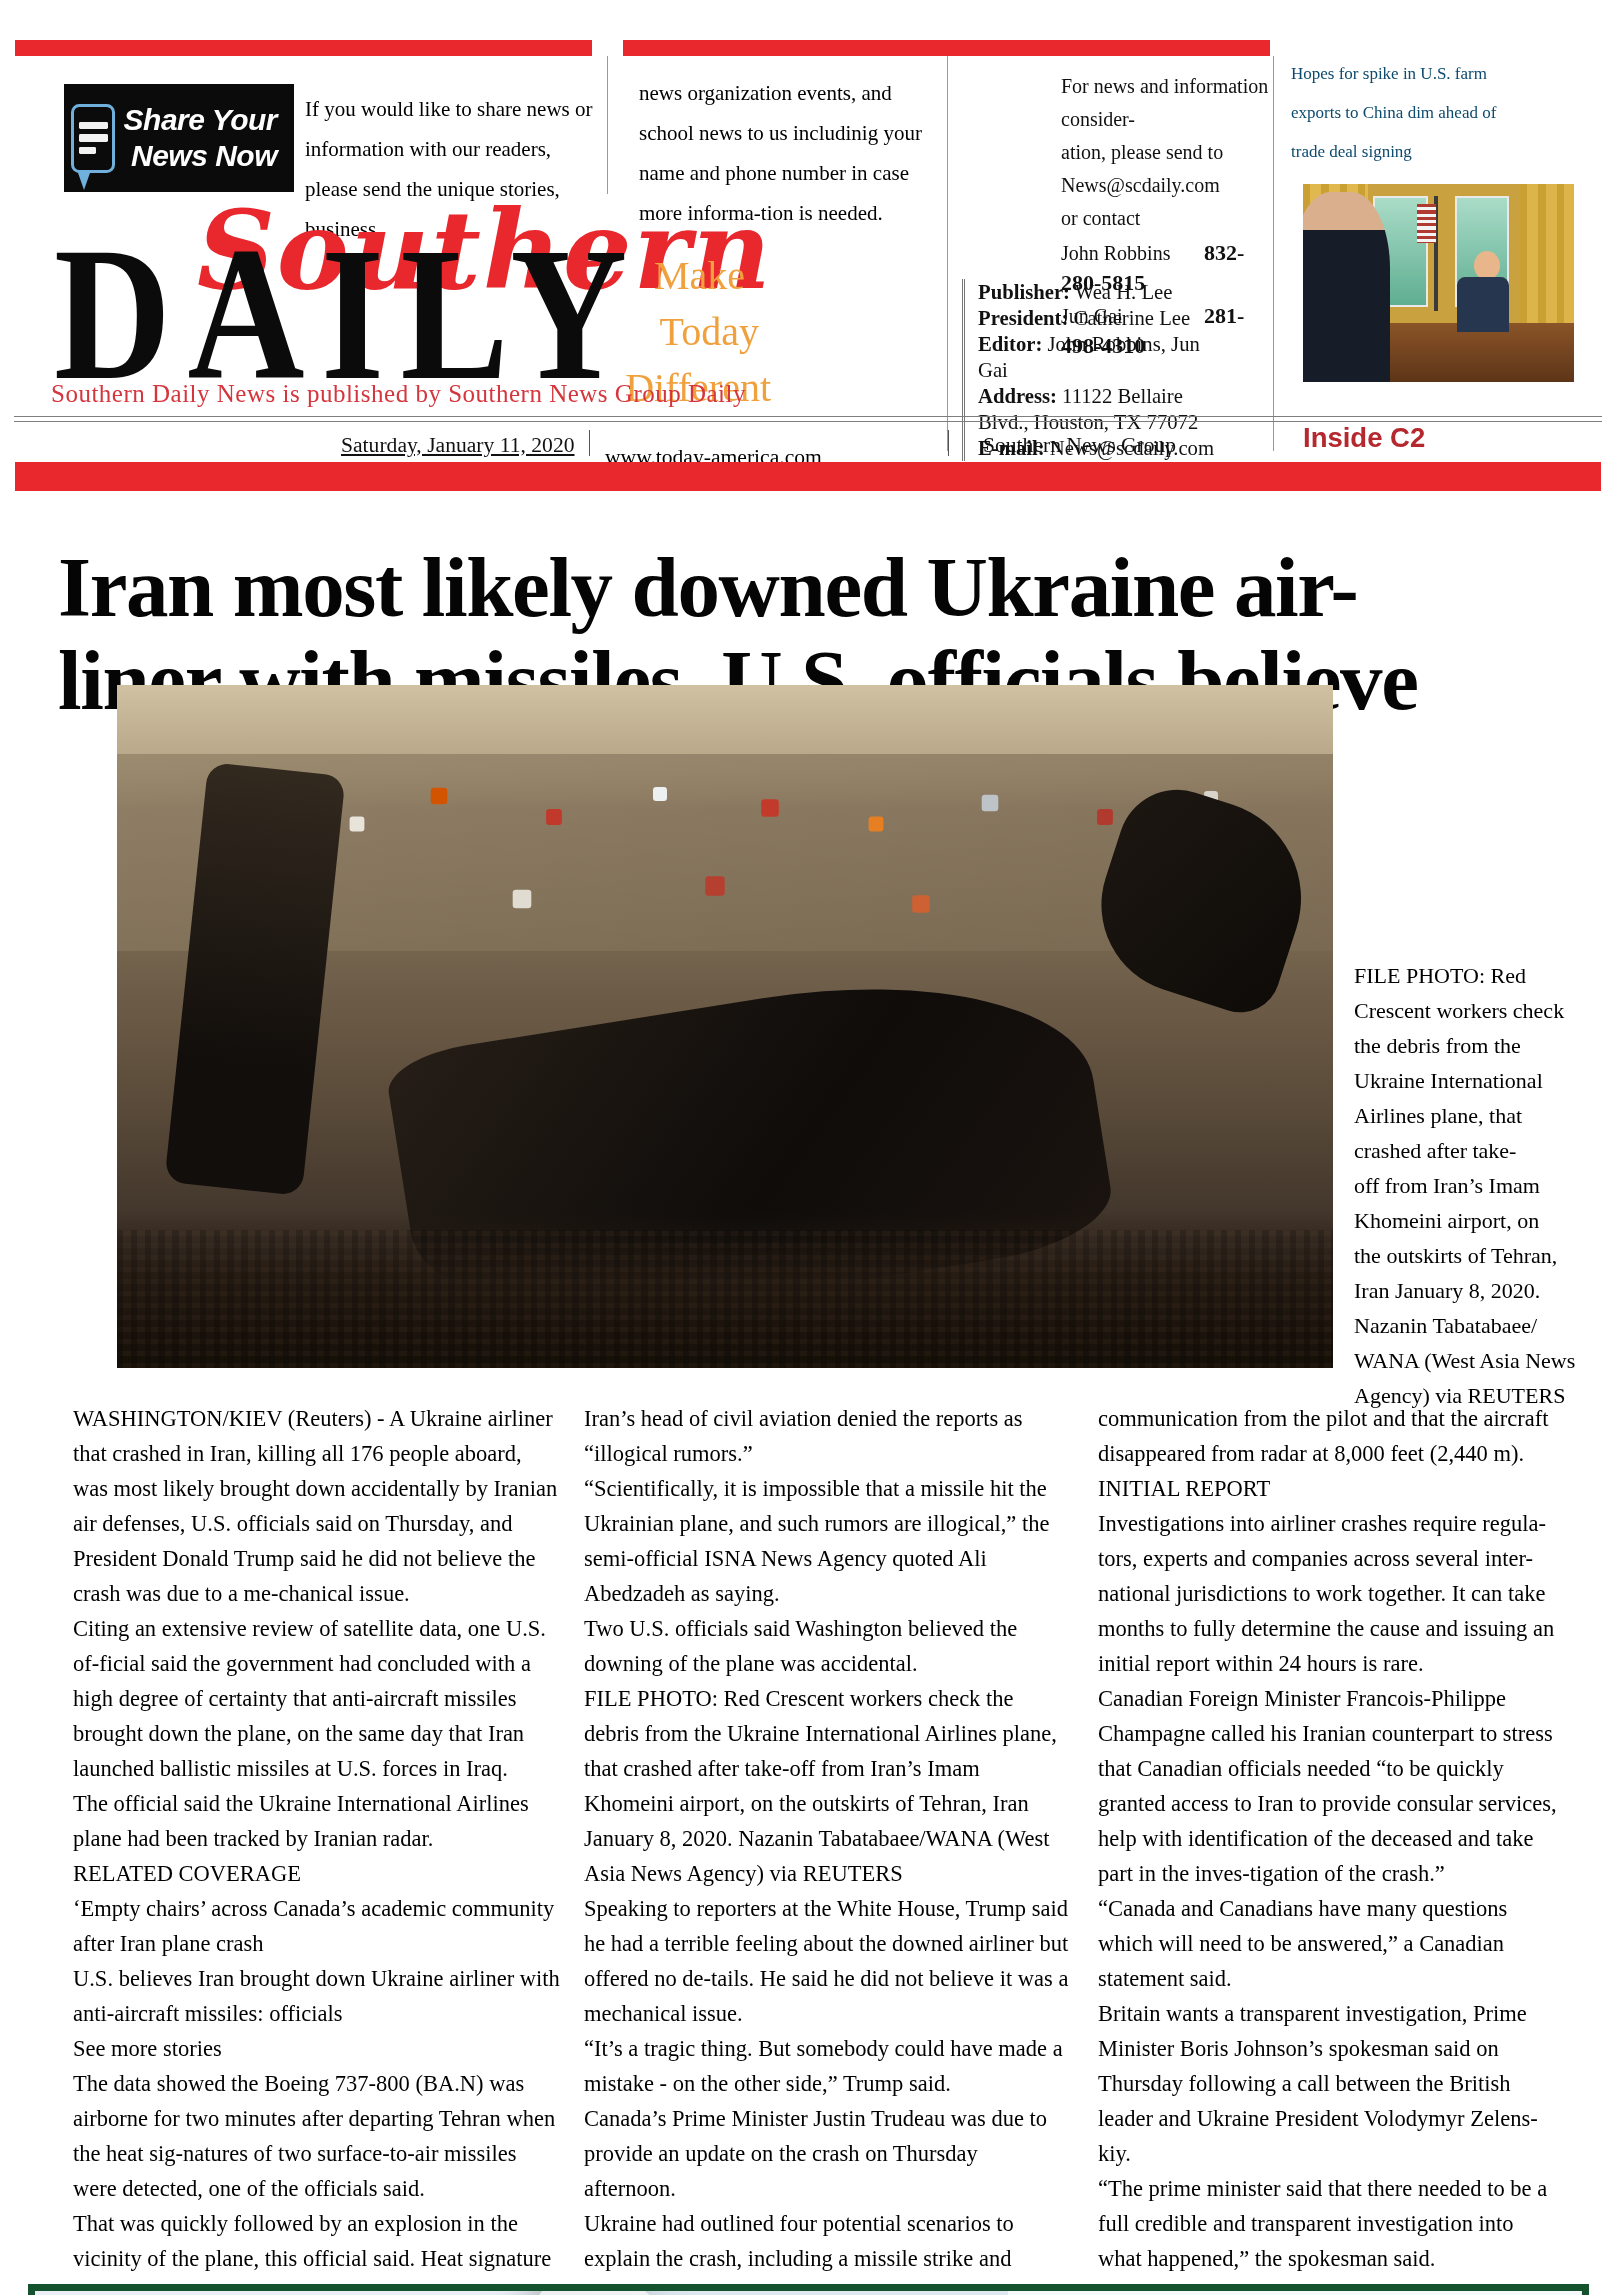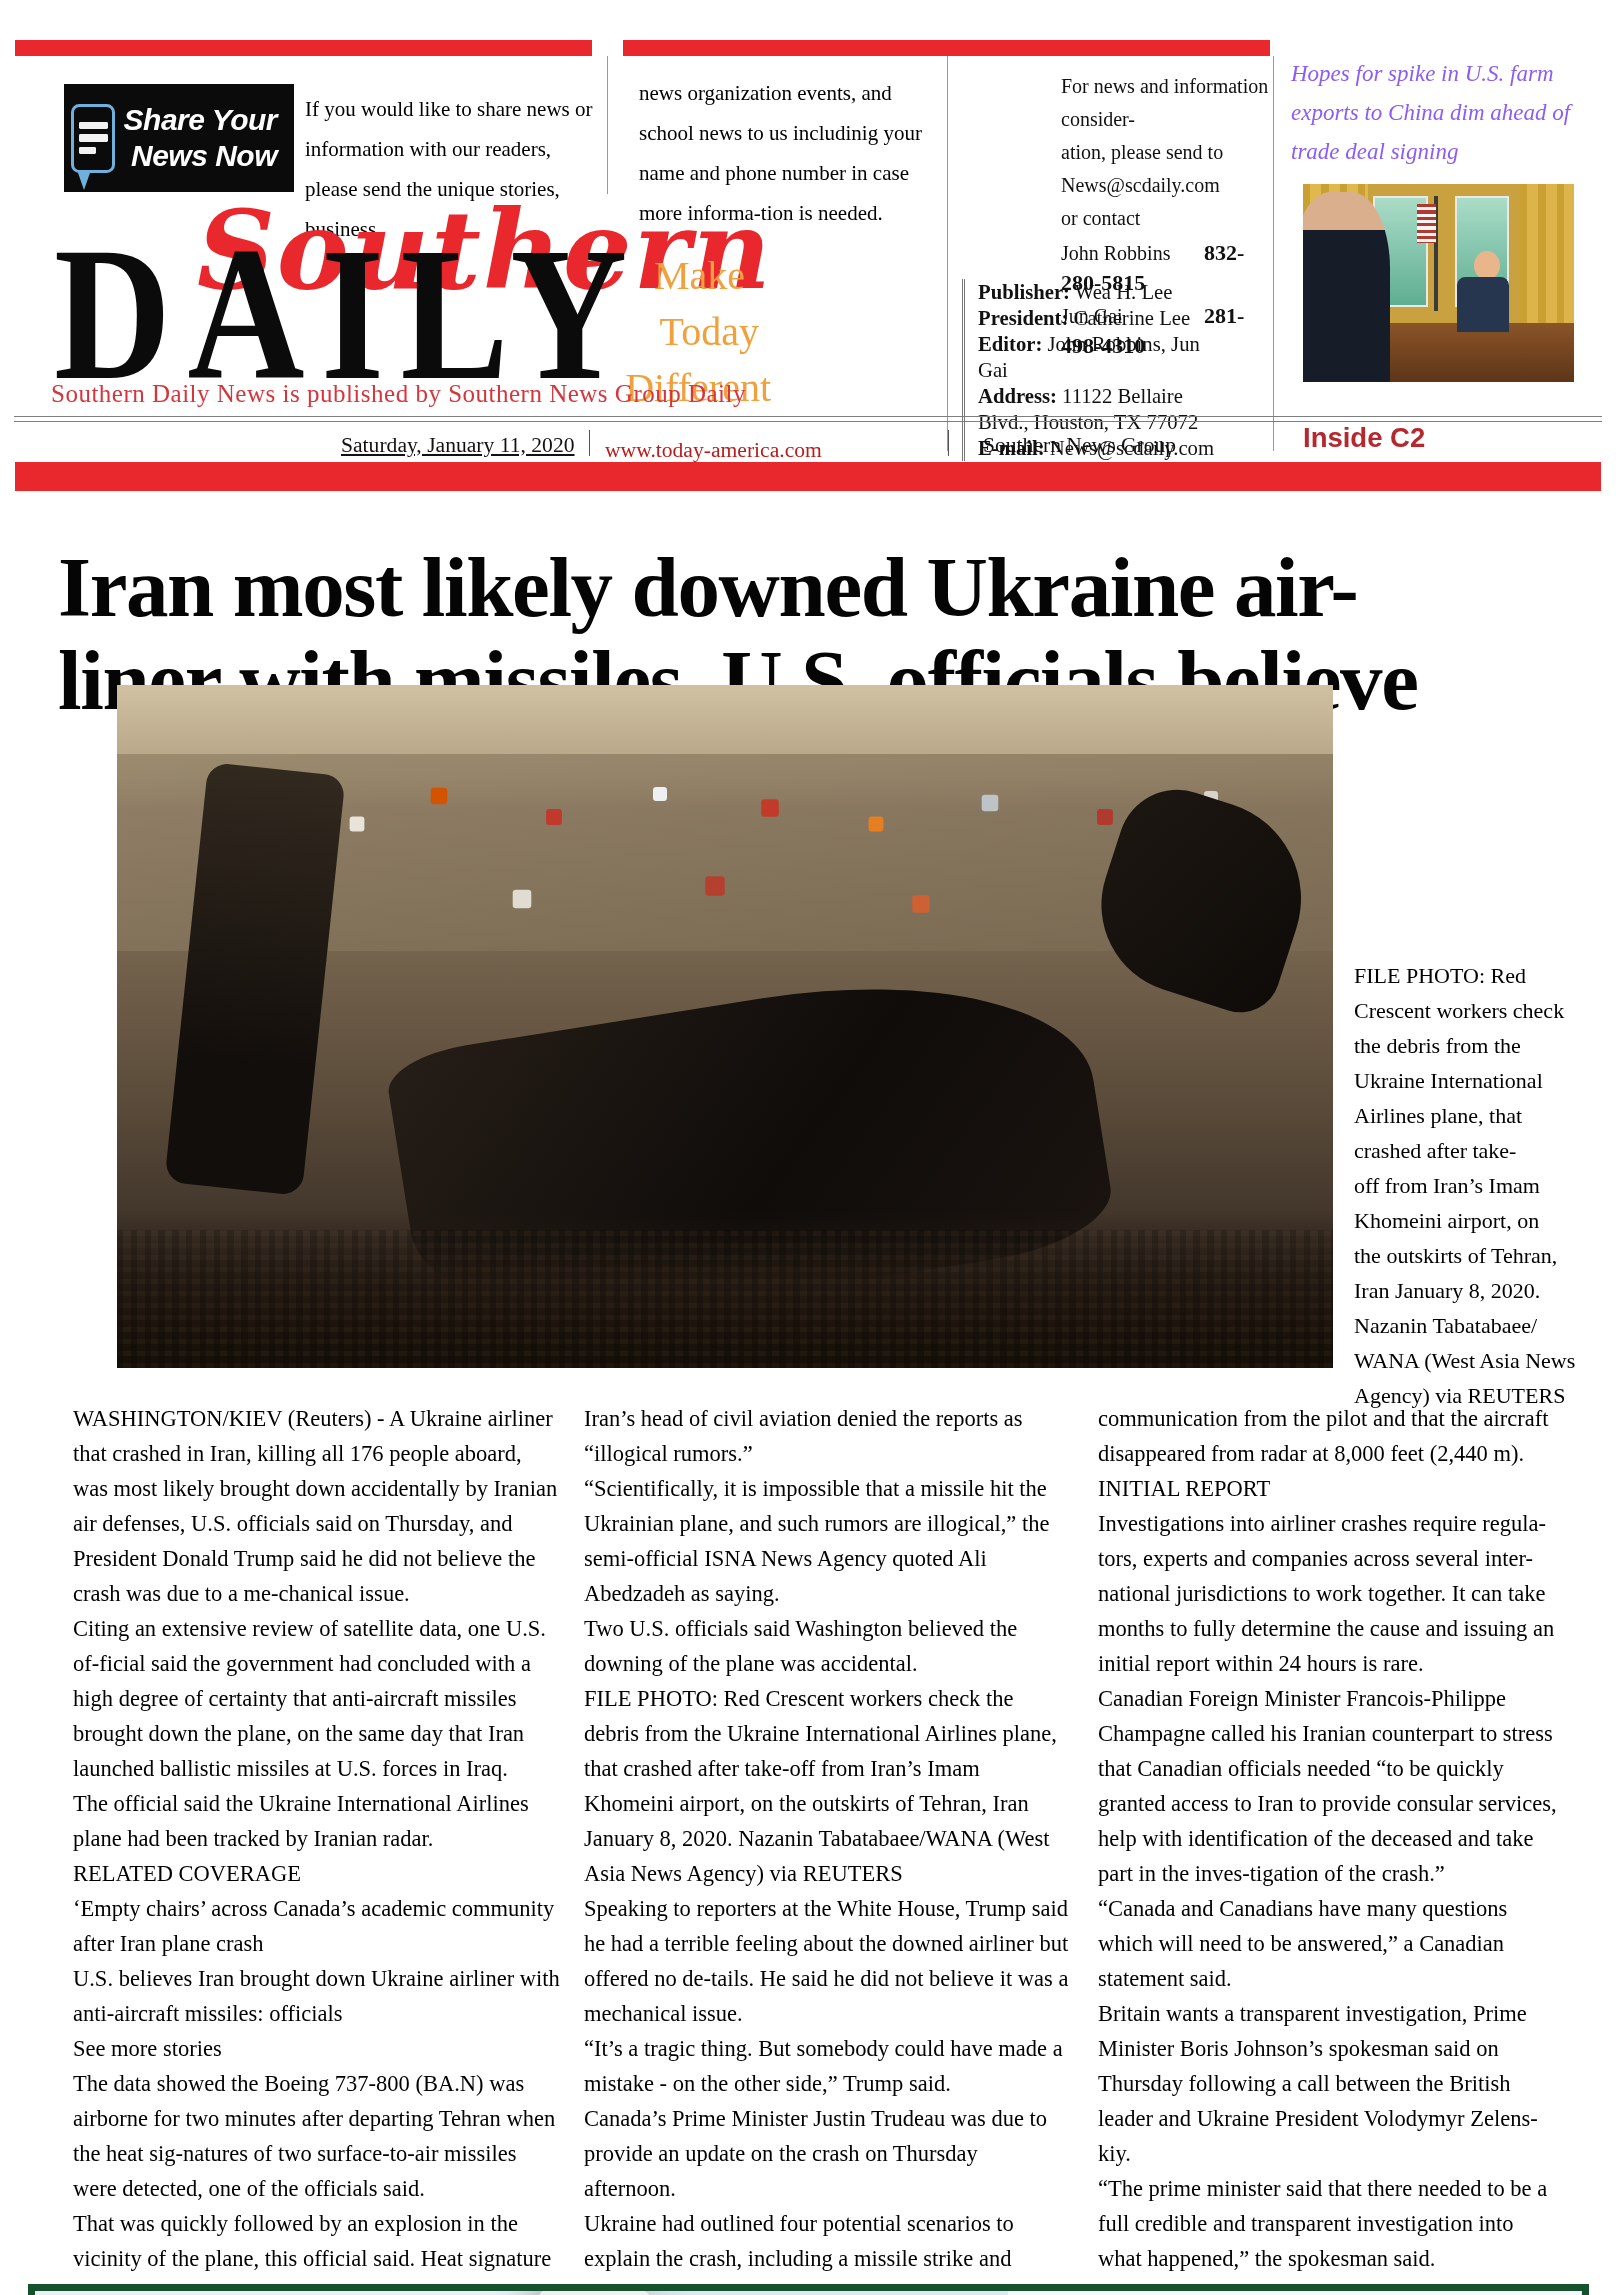--- a/index.html
+++ b/index.html
@@ -32,21 +32,21 @@
     border-left:7.3px solid transparent; border-right:7.3px solid transparent; border-top:20px solid #6fb0dc; }
   .share-txt { color:#fff; font-family:"Liberation Sans","DejaVu Sans",sans-serif;
     font-weight:bold; font-style:italic; font-size:30px; line-height:36px; letter-spacing:-0.5px;text-align:right; }
   .invite { font-size:21px; line-height:40px; color:#000; }
   .invite-left { left:305px; top:89px; width:296px; }
   .invite-mid { left:639px; top:73px; width:298px; }
   .consider { left:1061px; top:70px; width:220px; font-size:20px; line-height:33px; }
   .contact-row { margin-top:2.8px; font-size:20px; line-height:30px; }
   .contact-row .cname { display:inline-block; width:138px; }
   .contact-row .cphone { font-weight:bold; font-size:22px; }
-  .right-headline { left:1291px; top:54px; width:303px; font-size:23px; line-height:39px; color:#8b5cf6;font-style:italic; }
+  .right-headline { left:1291px; top:54px; width:303px; font-size:17px; line-height:39px; color:#0c4a6e; }
   .oval-photo { left:1303px; top:184px; width:271px; height:198px; overflow:hidden; background:#c9a23f; }
   .inside-ref { left:1303px; top:422px; width:271px; text-align:left;
     font-family:"Liberation Sans","DejaVu Sans",sans-serif; font-weight:bold; font-size:27.5px; color:#b5282e; }
 
   
   .ov-curtL { position:absolute; left:0; top:0; width:24%; height:100%;
     background:repeating-linear-gradient(90deg,#caa033 0 7.3px,#e0b84e 7.3px 18.4px); }
   .ov-curtR { position:absolute; right:0; top:0; width:20%; height:100%;
     background:repeating-linear-gradient(90deg,#caa033 0 7.3px,#ddb449 7.3px 18.4px); }
   .ov-winL { position:absolute; left:26%; top:6%; width:20%; height:56%;
@@ -75,21 +75,21 @@
   .published-line { left:51px; top:380px; font-size:25px; color:#d5353c; letter-spacing:0.5px; }
   .pub-block { left:962px; top:279px; width:266px; font-size:20.7px; line-height:26px;
     border-left:3.2px double #777; padding-left:13px; }
   .pub-label { font-weight:bold; }
 
   
   .sep-dbl { left:13.8px; top:416px; width:1588px; height:5.5px;
     border-top:1.4px solid #7e7e7e; border-bottom:1.4px solid #7e7e7e; }
   .dateline { left:0; top:428px; width:1616px; height:32px; font-size:21.6px; }
   .dl-date { position:absolute; left:341px; top:4.6px;text-decoration:underline; }
-  .dl-url { position:absolute; left:605px; top:10px; color:#b91c1c; }
+  .dl-url { position:absolute; left:605px; top:17px; color:#000000; }
   .dl-group { position:absolute; left:983px; top:4.6px; }
   .dl-sep { position:absolute; width:1.4px; height:26px; top:1.8px; background:#555; }
   .dls1 { left:589px; } .dls2 { left:948px; }
   .redbar2 { left:15px; top:462px; width:1586px; height:29px; }
 
   
   .headline { left:58px; width:1529px; font-weight:bold; font-size:85px; line-height:92px;
     letter-spacing:-1.4px; color:#050505;margin-top:42px; }
   .hl1 { top:499px; } .hl2 { top:592px; }
 

